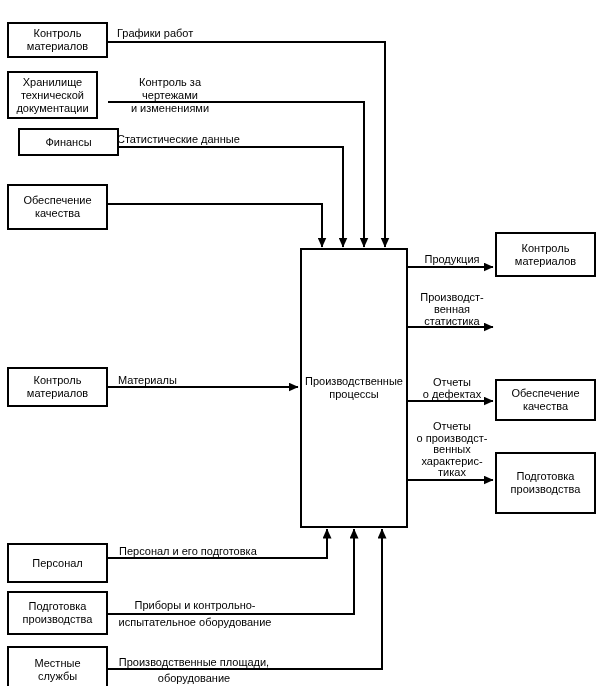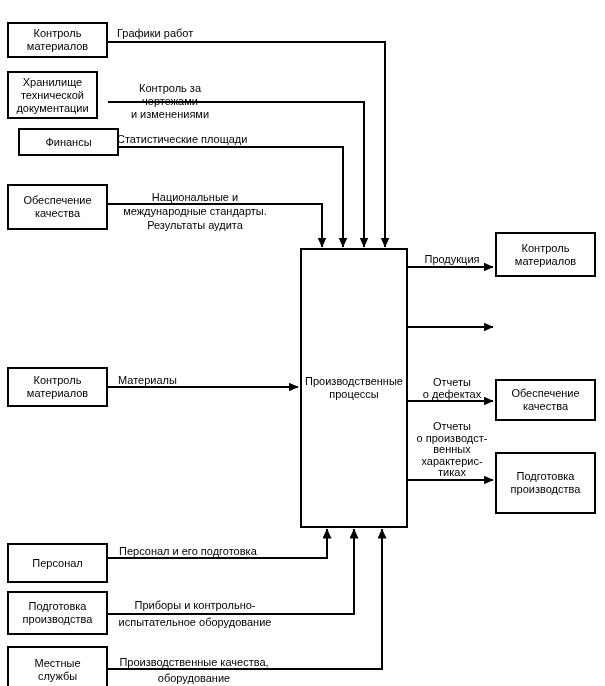--- a/index.html
+++ b/index.html
@@ -90,34 +90,34 @@
   <div class="box" style="left:495px;top:365px;width:101px;height:42px">
     <span>Обеспечение
 качества</span>
   </div>
   <div class="box" style="left:495px;top:438px;width:101px;height:62px">
     <span>Подготовка
 производства</span>
   </div>
 
   <div class="lbl" style="left:117px;top:13px">Графики работ</div>
-  <div class="lbl c" style="left:110px;top:68px;width:120px">Контроль за чертежами
+  <div class="lbl c" style="left:110px;top:62px;width:120px">Контроль за чертежами
 и изменениями</div>
-  <div class="lbl" style="left:117px;top:119px">Статистические площади</div>
-  <div class="lbl c" style="left:115px;top:176px;width:160px;line-height:14px">Национальные и
-международные стандарты.
-Результаты аудита</div>
+  <div class="lbl" style="left:117px;top:119px">Статистические данные</div>
   <div class="lbl" style="left:118px;top:360px">Материалы</div>
   <div class="lbl c" style="left:115px;top:583px;width:160px;line-height:17px">Приборы и контрольно-
 испытательное оборудование</div>
   <div class="lbl" style="left:119px;top:531px">Персонал и его подготовка</div>
-  <div class="lbl c" style="left:116px;top:640px;width:156px;line-height:16px">Производственные качества,
+  <div class="lbl c" style="left:116px;top:640px;width:156px;line-height:16px">Производственные площади,
 оборудование</div>
 
   <div class="lbl c" style="left:407px;top:239px;width:90px">Продукция</div>
+  <div class="lbl c" style="left:407px;top:277px;width:90px;line-height:12px">Производст-
+венная
+статистика</div>
   <div class="lbl c" style="left:407px;top:362px;width:90px;line-height:12px">Отчеты
 о дефектах</div>
   <div class="lbl c" style="left:407px;top:407px;width:90px;line-height:11.5px">Отчеты
 о производст-
 венных
 характерис-
 тиках</div>
 
 </div>
 

